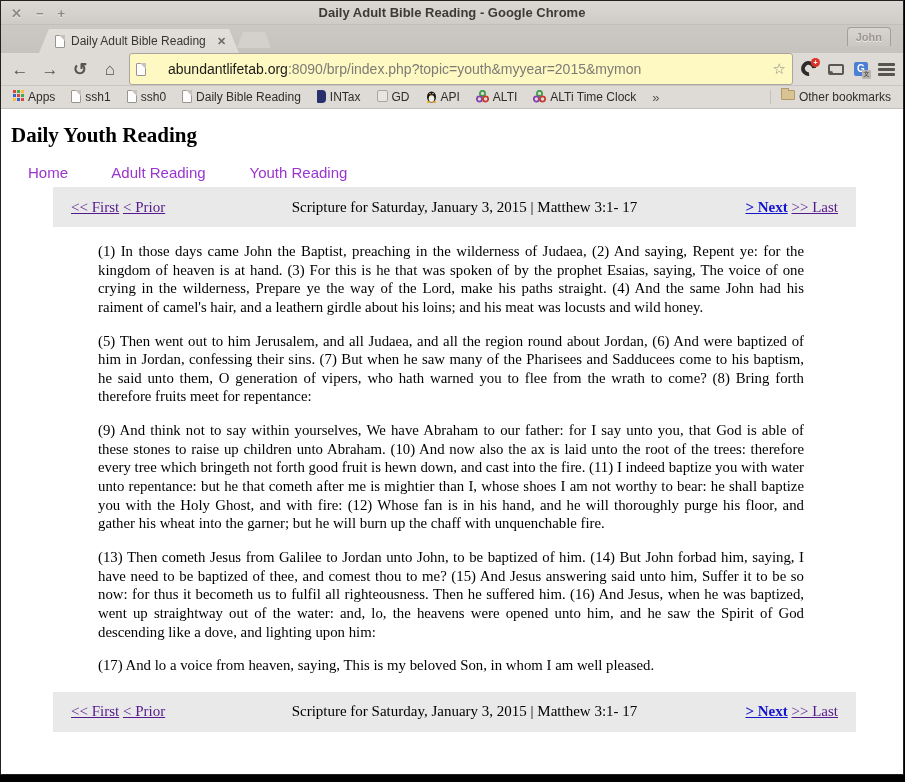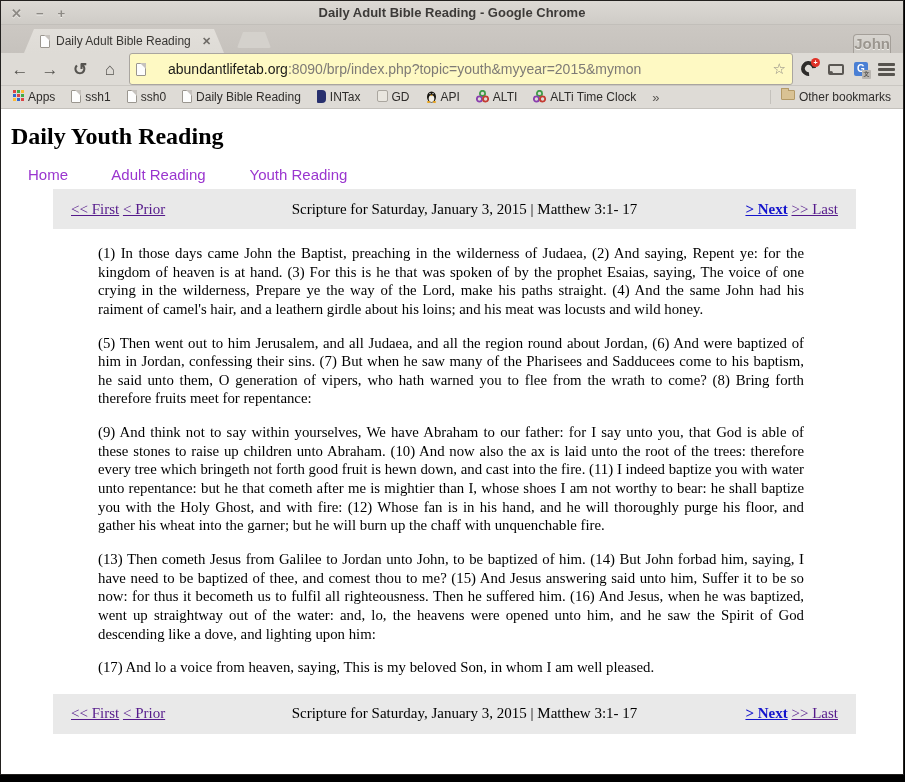--- a/index.html
+++ b/index.html
@@ -13,34 +13,34 @@
               position:relative; border-bottom:1px solid #c2bfba; }
   .win-controls { position:absolute; left:10px; top:0; height:24px;
                   display:flex; align-items:center; gap:14px; }
   .win-btn { color:#8d8a85; font-weight:bold; font-size:13px; line-height:1;
              text-shadow:0 1px 0 #f0eeea; cursor:default; }
   .win-title { text-align:center; line-height:24px; font-size:13px;
                font-weight:bold; color:#3c3a38; }
 
   
   .tabstrip { height:28px; background:linear-gradient(#ccc8c3,#c6c2bd); position:relative; }
-  .tab { position:absolute; left:23px; top:4px; width:200px; height:24px;
+  .tab { position:absolute; left:38px; top:4px; width:200px; height:24px;
          background:linear-gradient(#e2dfda,#dedbd6);
          clip-path:polygon(10px 0, calc(100% - 10px) 0, 100% 100%, 0 100%);
          display:flex; align-items:center; padding:0 12px 0 16px; gap:6px; }
   .tab-label { font-size:12px; color:#383633; white-space:nowrap; overflow:hidden;
                width:140px; }
   .tab-close { color:#6f6c68; font-size:11px; font-weight:bold; }
   .newtab-btn { position:absolute; left:236px; top:7px; width:34px; height:16px;
                 background:#d4d1cc; clip-path:polygon(6px 0, calc(100% - 6px) 0, 100% 100%, 0 100%);
                 border-radius:2px; }
-  .profile-btn { position:absolute; right:12px; top:9px; height:19px; padding:0 0;
+  .profile-btn { position:absolute; right:12px; top:2px; height:19px; padding:0 8px;
                  border:1px solid #a49f99; border-bottom:none; border-radius:4px 4px 0 0;
                  background:linear-gradient(#d8d5d0,#cbc8c3);
-                 font-size:15px; font-weight:bold; color:#9b968f;
+                 font-size:11px; font-weight:bold; color:#9b968f;
                  text-shadow:0 1px 0 #efede9; line-height:18px; }
 
   
   .toolbar { height:33px; background:#dedbd6; display:flex; align-items:center;
              padding:0 8px; gap:8px; border-bottom:1px solid #cac7c2; }
   .nav-ico { font-size:17px; color:#565450; width:22px; text-align:center;
              font-weight:bold; line-height:1; }
   .omnibox { flex:1; height:32px; background:#fef9c3; border:1px solid #a9a5a0;
              border-radius:3px; display:flex; align-items:center; padding:0 6px; gap:22px; }
   .page-ico { width:10px; height:13px; background:#fdfdfd; border:1px solid #9a968f;
@@ -85,21 +85,21 @@
   .chev { color:#5a5753; font-size:13px; padding:0 6px; }
   .folder { width:14px; height:10px; background:#d9c294; border:1px solid #b49a67;
             border-radius:1px; position:relative; }
   .folder::before { content:""; position:absolute; left:-1px; top:-3px; width:6px;
                     height:2px; background:#d9c294; border:1px solid #b49a67;
                     border-bottom:none; border-radius:1px 1px 0 0; }
 
   
   .page { background:#fff; height:665px; overflow:hidden;
           font-family:"Liberation Serif", serif; }
-  .page h1 { font-size:24px; font-weight:bold; color:#000; margin:14px 0 16px 10px; }
+  .page h1 { font-size:21px; font-weight:bold; color:#000; margin:14px 0 16px 10px; }
   .site-nav { font-family:"Liberation Sans", sans-serif; font-size:15px;
               margin:0 0 6px 27px; }
   .site-nav a { color:#9a35cf; text-decoration:none; margin-right:40px; }
   .pager { margin:0 47px 0 52px; background:#e9e9e9; height:40px;
            display:flex; align-items:center; font-size:15px; padding:0 18px; }
   .pager .left { width:170px; }
   .pager .mid { flex:1; text-align:center; color:#000; }
   .pager .right { width:150px; text-align:right; }
   .pager a { text-decoration:underline; }
   a.visited { color:#551a8b; }

